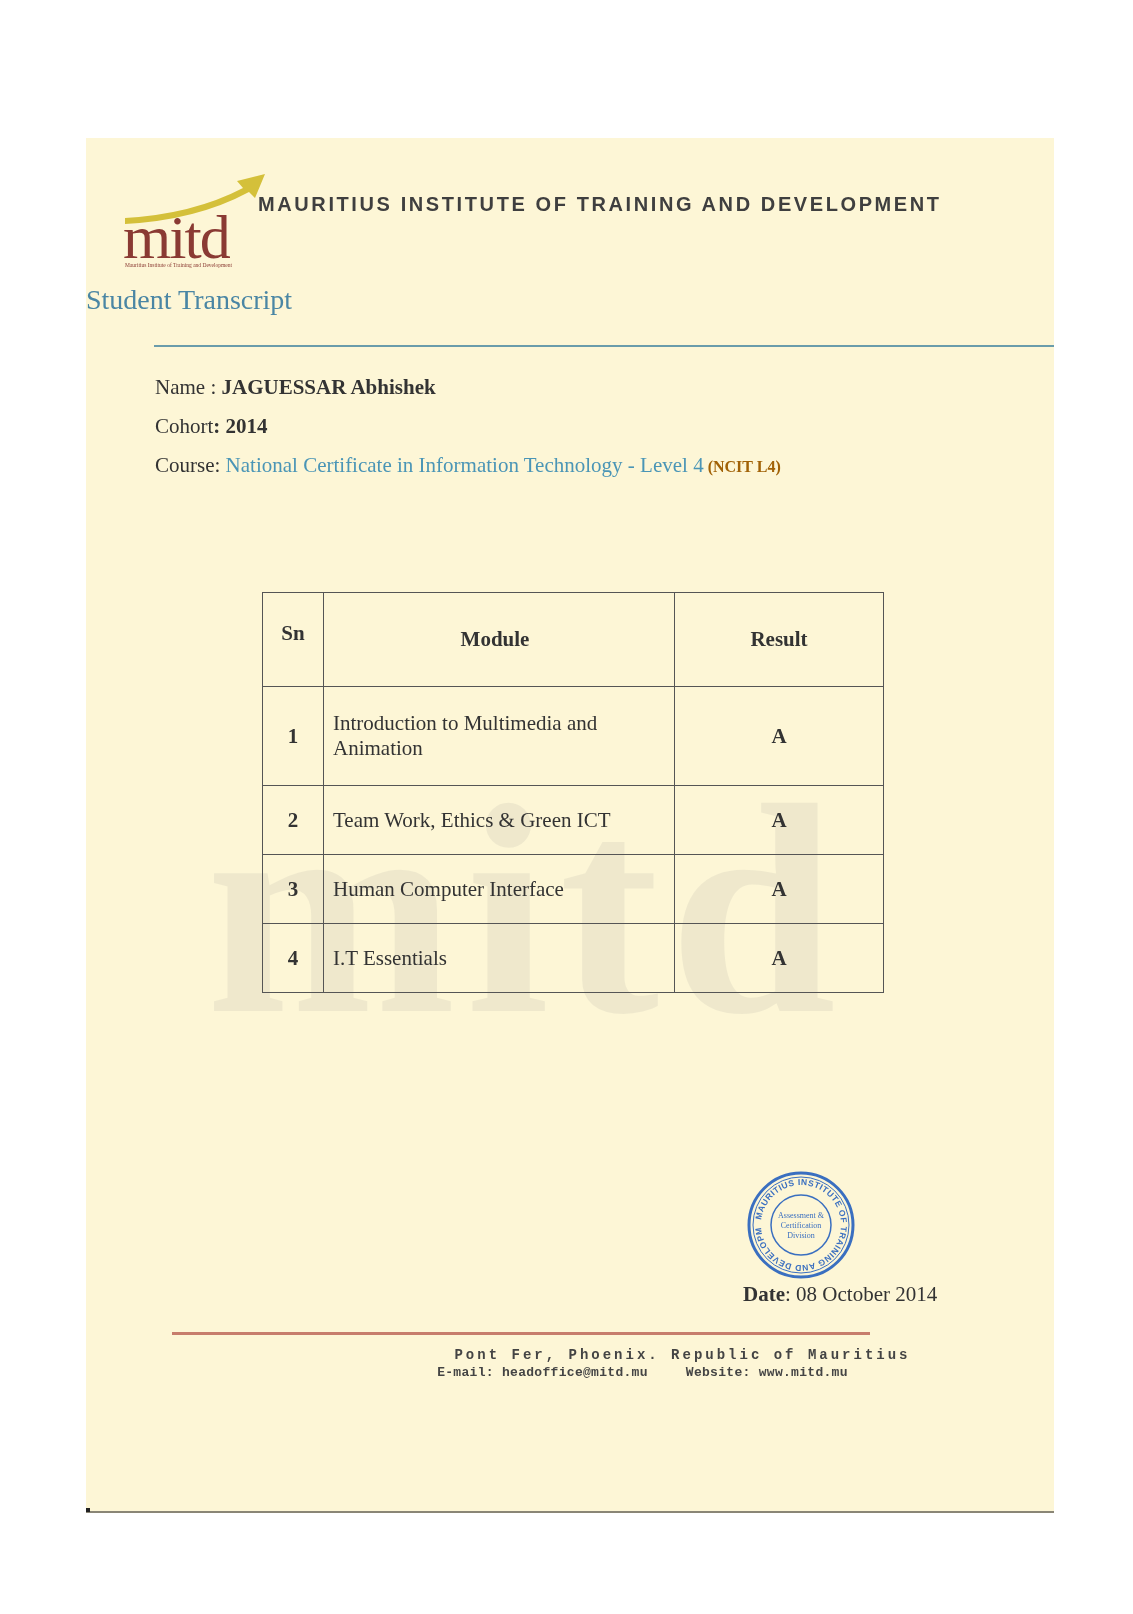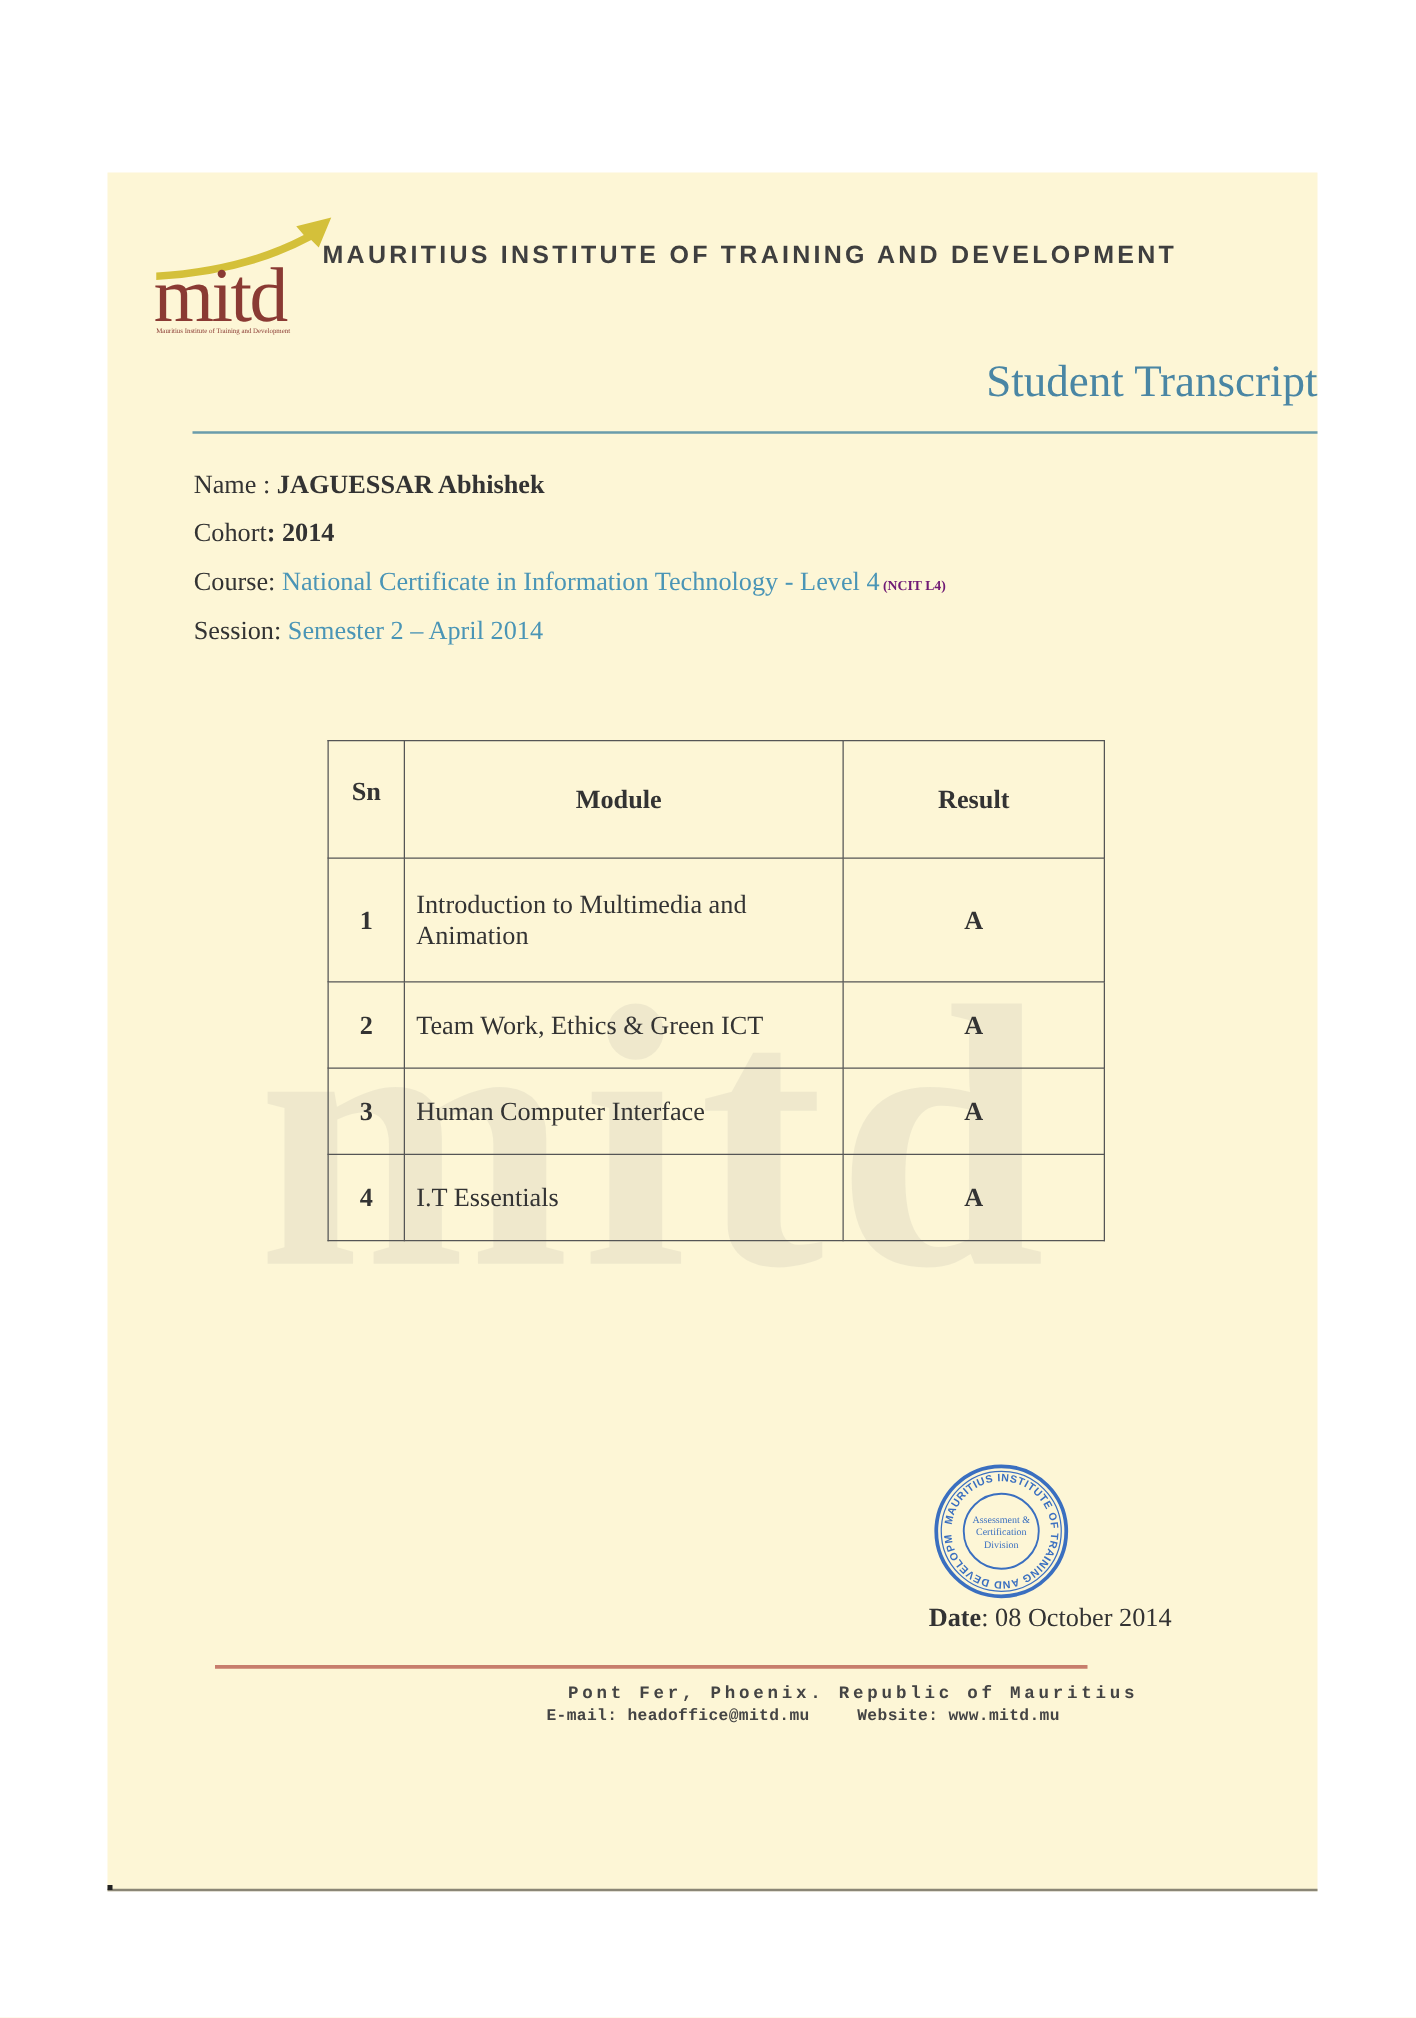--- a/index.html
+++ b/index.html
@@ -28,32 +28,32 @@
   }
   .logo-tag {
     position:absolute; left:2px; top:96px; font-size:5.5px; color:#8a3a33; white-space:nowrap;
     font-family:"Liberation Serif", serif;
   }
   .institute {
     position:absolute; left:172px; top:55px; font-family:"Liberation Sans", sans-serif;
     font-weight:bold; font-size:20px; letter-spacing:2.6px; color:#3f3f3f;
   }
   .doc-title {
-    position:absolute; left:0; width:968px; top:146px; text-align:right;
-    font-size:36px; color:#4a86a4; font-family:"Liberation Serif", serif;
+    position:absolute; left:0; width:968px; top:146px; text-align:left;
+    font-size:28px; color:#4a86a4; font-family:"Liberation Serif", serif;
   }
   .title-rule {
     position:absolute; left:68px; top:207px; width:900px; height:2px; background:#6a9cab;
   }
   .info { position:absolute; left:69px; top:234px; font-size:21px; color:#333; }
   .info .row { height:39px; line-height:30px; white-space:nowrap; }
   .info .lbl { color:#333; }
   .info .val-dark { font-weight:bold; color:#333; }
   .info .val-blue { font-weight:normal; color:#4a95b6; }
-  .info .val-blue-small { font-weight:bold; color:#701a75; font-size:11px; }
+  .info .val-blue-small { font-weight:bold; color:#a16207; font-size:16px; }
   table.results {
     position:absolute; left:176px; top:454px; border-collapse:collapse;
     font-family:"Liberation Serif", serif; font-size:21px; color:#333;
   }
   table.results th, table.results td { border:1.5px solid #555; }
   table.results th { font-weight:bold; height:64px; }
   table.results td { height:66px; }
   .c-sn { width:58px; text-align:center; font-weight:bold; }
   .c-mod { width:333px; text-align:left; padding-left:9px; padding-right:8px; }
   .c-res { width:206px; text-align:center; font-weight:bold; }
@@ -97,23 +97,20 @@
 
   <div class="info">
     <div class="row">
       <span class="lbl">Name : </span><span class="val-dark">JAGUESSAR Abhishek</span>
     </div>
     <div class="row">
       <span class="lbl">Cohort</span><span class="val-dark">: 2014</span>
     </div>
     <div class="row">
       <span class="lbl">Course: </span><span class="val-blue">National Certificate in Information Technology - Level 4</span><span class="val-blue-small"> (NCIT L4)</span>
-    </div>
-    <div class="row">
-      <span class="lbl">Session: </span><span class="val-blue">Semester 2 – April 2014</span>
     </div>
   </div>
 
   <table class="results">
     <thead>
       <tr>
         <th class="c-sn">Sn</th>
         <th class="c-mod">Module</th>
         <th class="c-res">Result</th>
       </tr>

